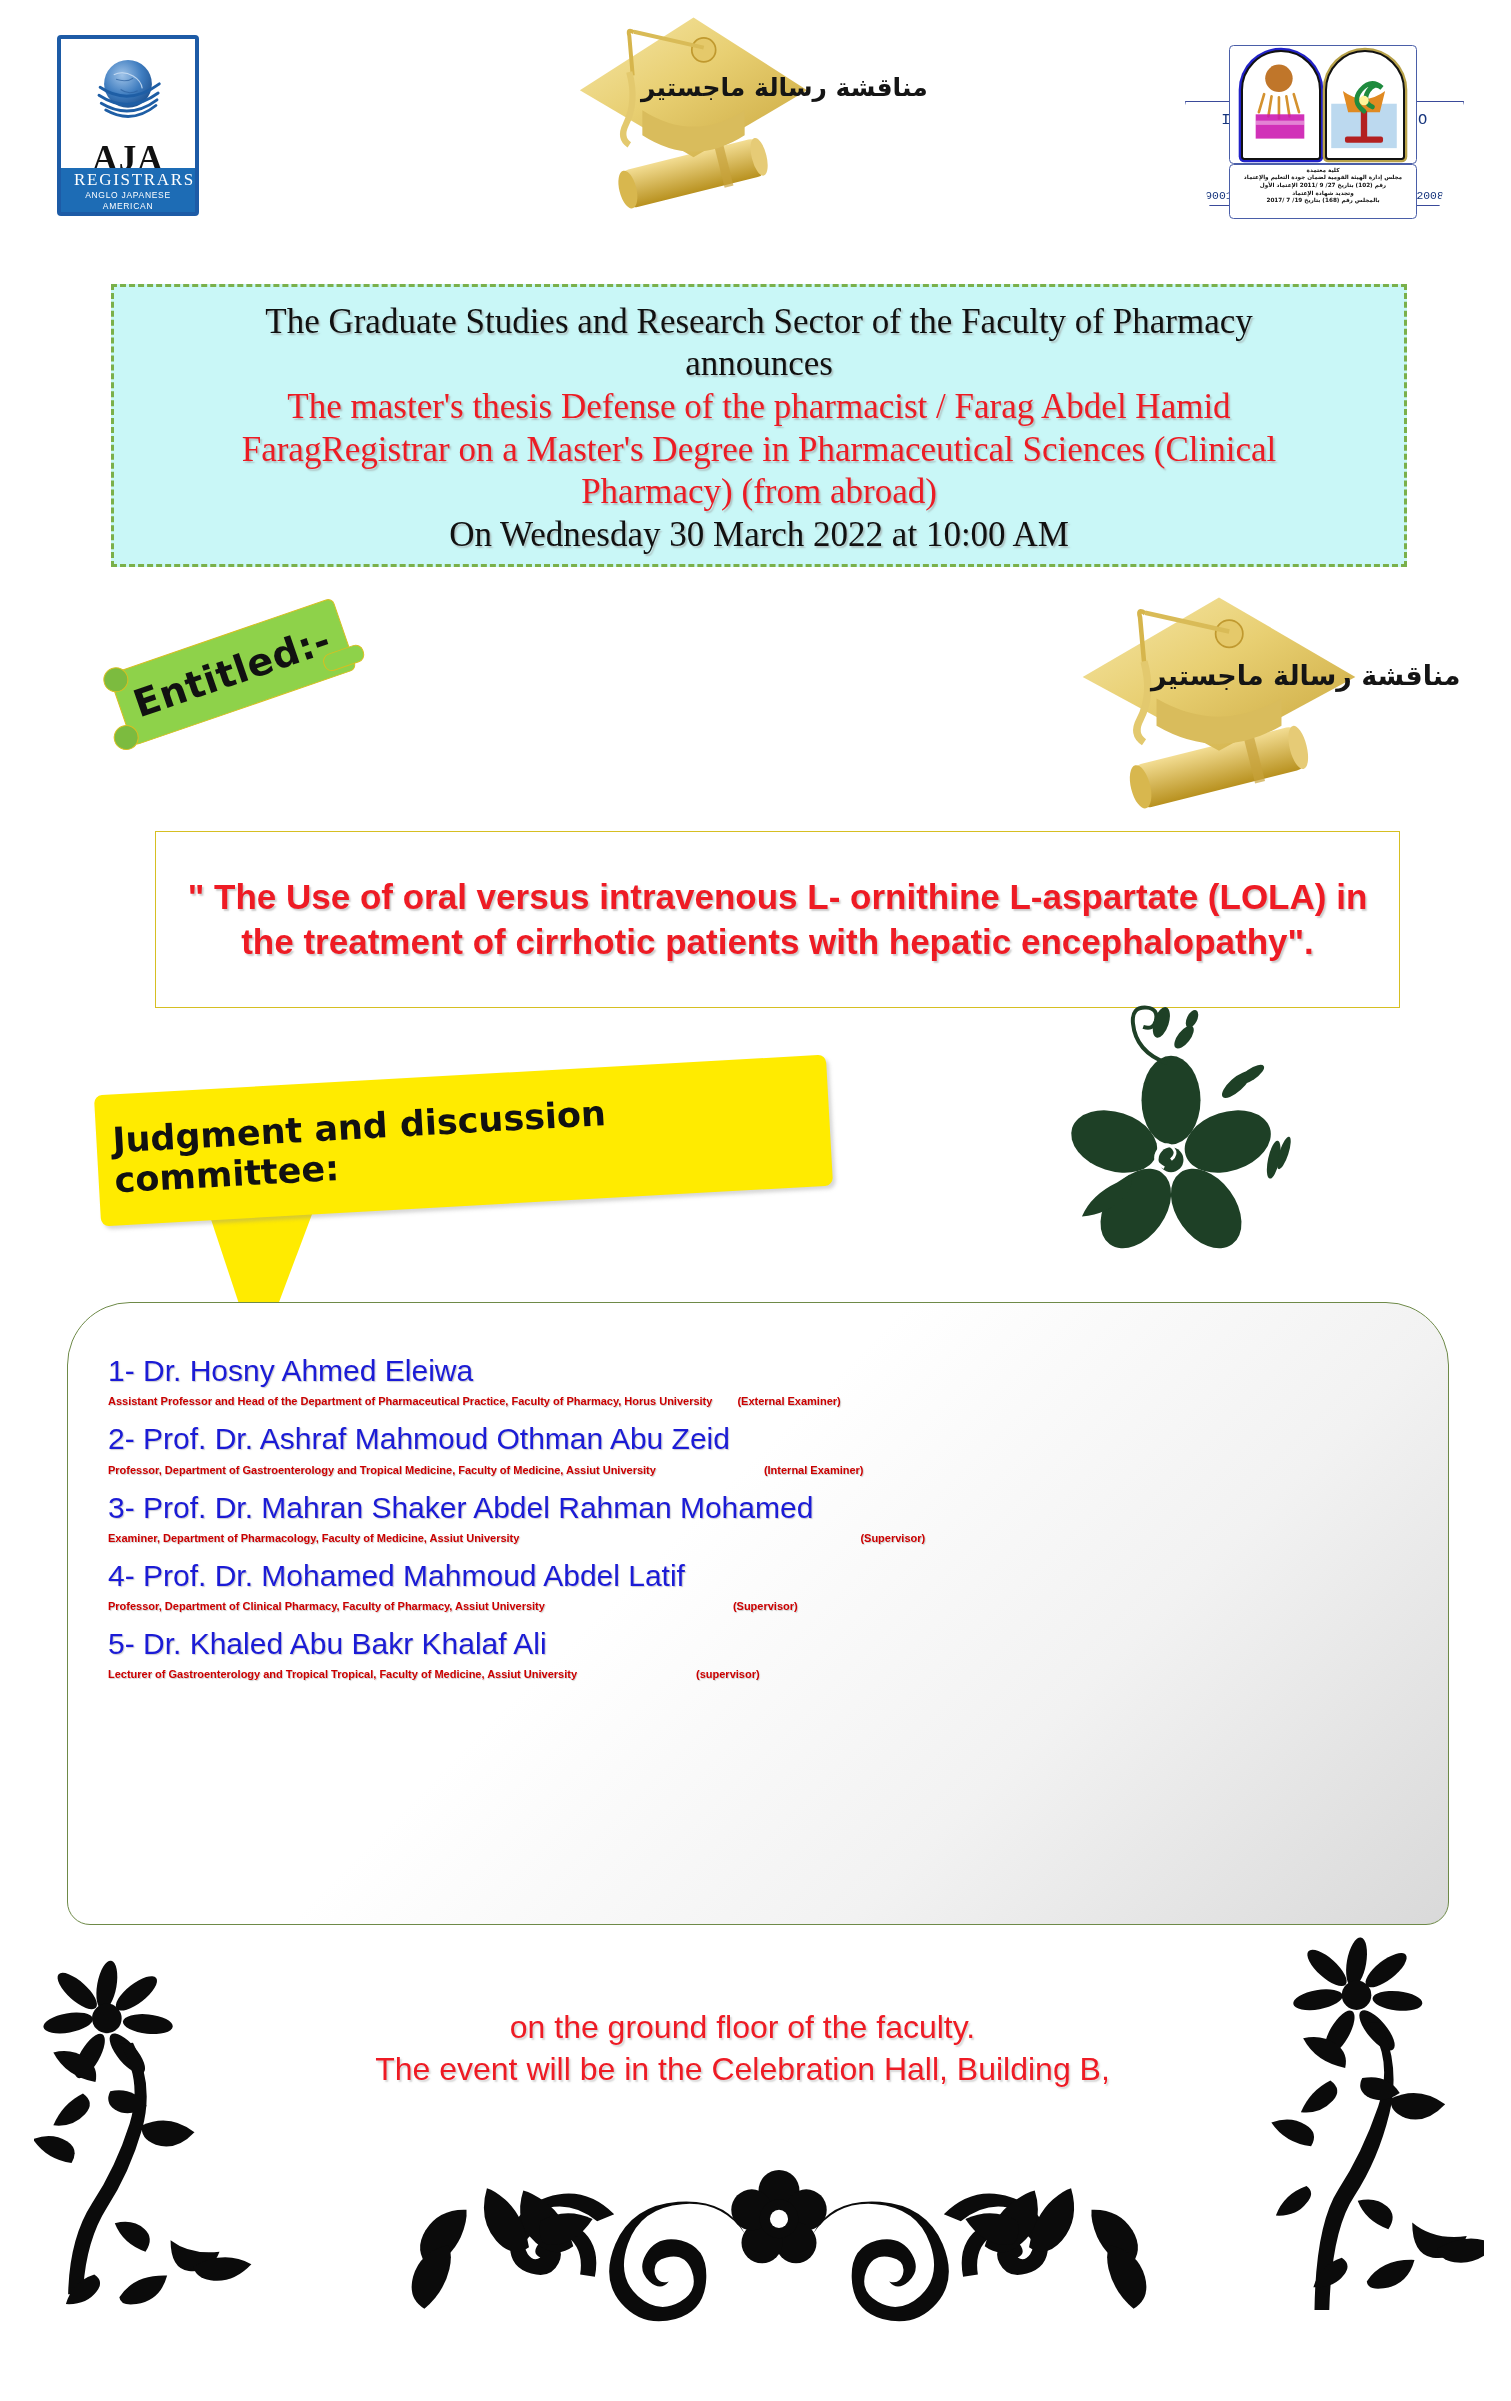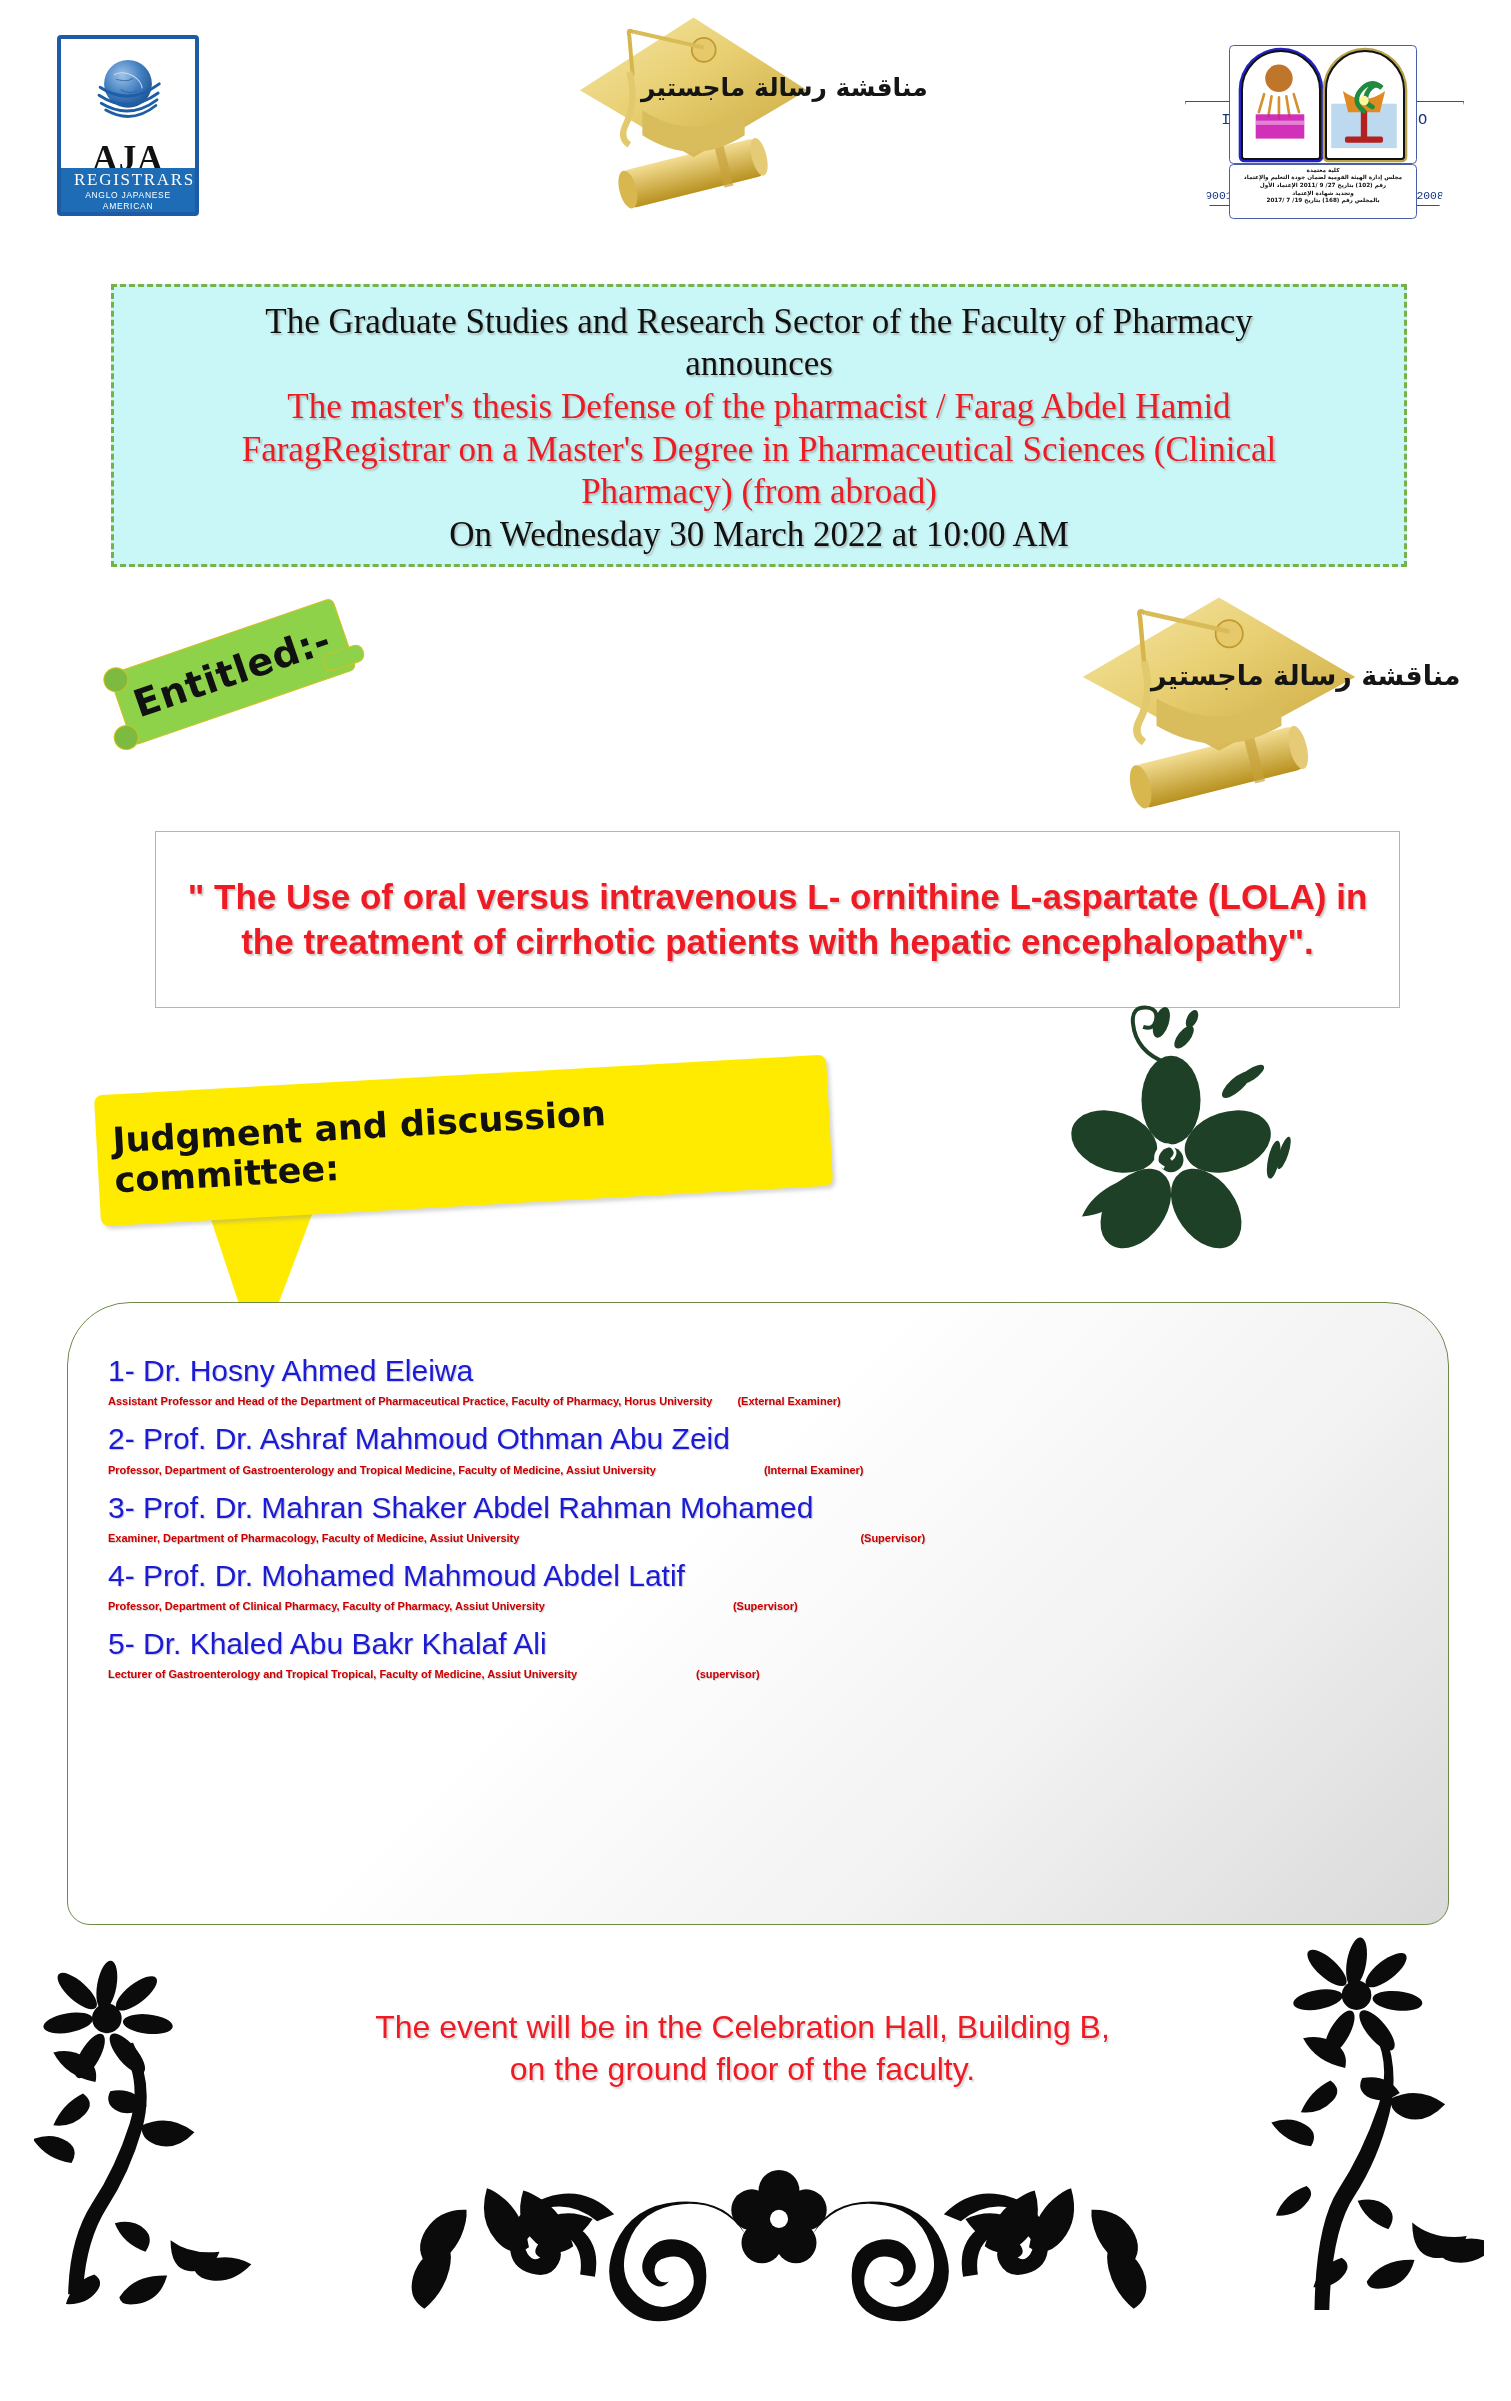--- a/index.html
+++ b/index.html
@@ -462,22 +462,22 @@
       <div class="row">
         <span class="desc">Lecturer of Gastroenterology and Tropical Tropical, Faculty of Medicine, Assiut University</span>
         <span style="display:inline-block;width:119px;"></span>
         <span class="role">(supervisor)</span>
       </div>
     </div>
 
   </div>
 
   <div class="footer-text">
+    <div>on the ground floor of the faculty.</div>
     <div>The event will be in the Celebration Hall, Building B,</div>
-    <div>on the ground floor of the faculty.</div>
   </div>
 
   <div class="corner-left">
     <svg viewBox="0 0 420 680" width="239" height="387">
       <g fill="#0b0b0b">
         <g transform="translate(128,150)">
           <ellipse cx="0" cy="-58" rx="17" ry="44" transform="rotate(10 0 -58)"></ellipse>
           <ellipse cx="52" cy="-44" rx="17" ry="44" transform="rotate(52 52 -44)"></ellipse>
           <ellipse cx="72" cy="10" rx="17" ry="44" transform="rotate(96 72 10)"></ellipse>
           <ellipse cx="36" cy="62" rx="17" ry="44" transform="rotate(140 36 62)"></ellipse>

